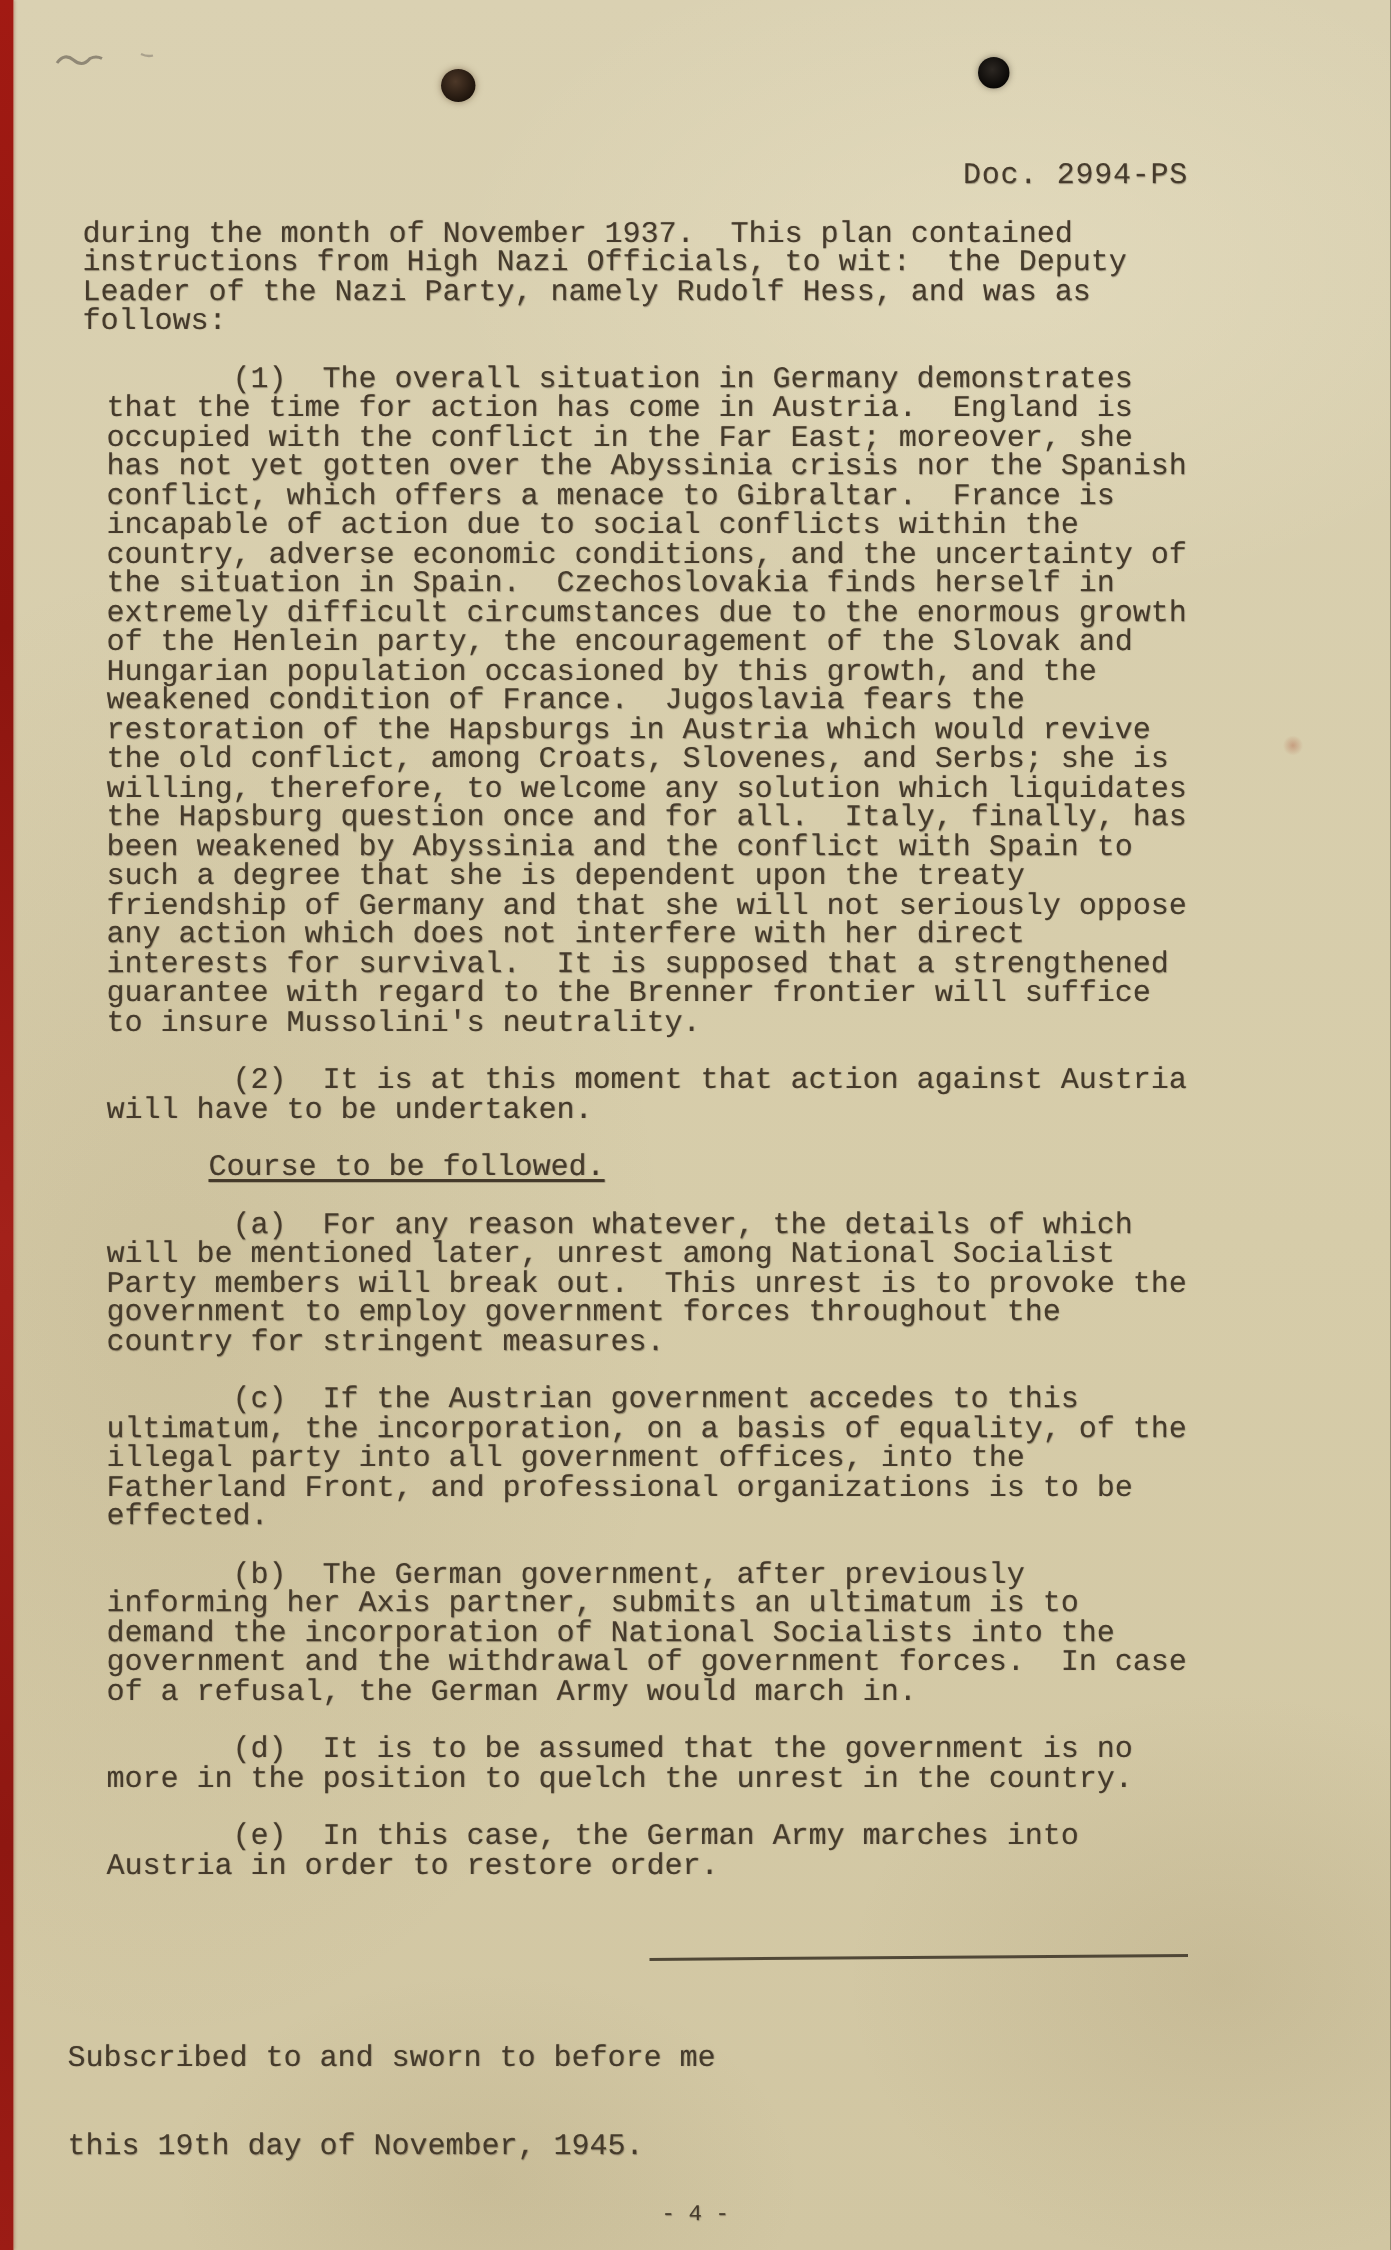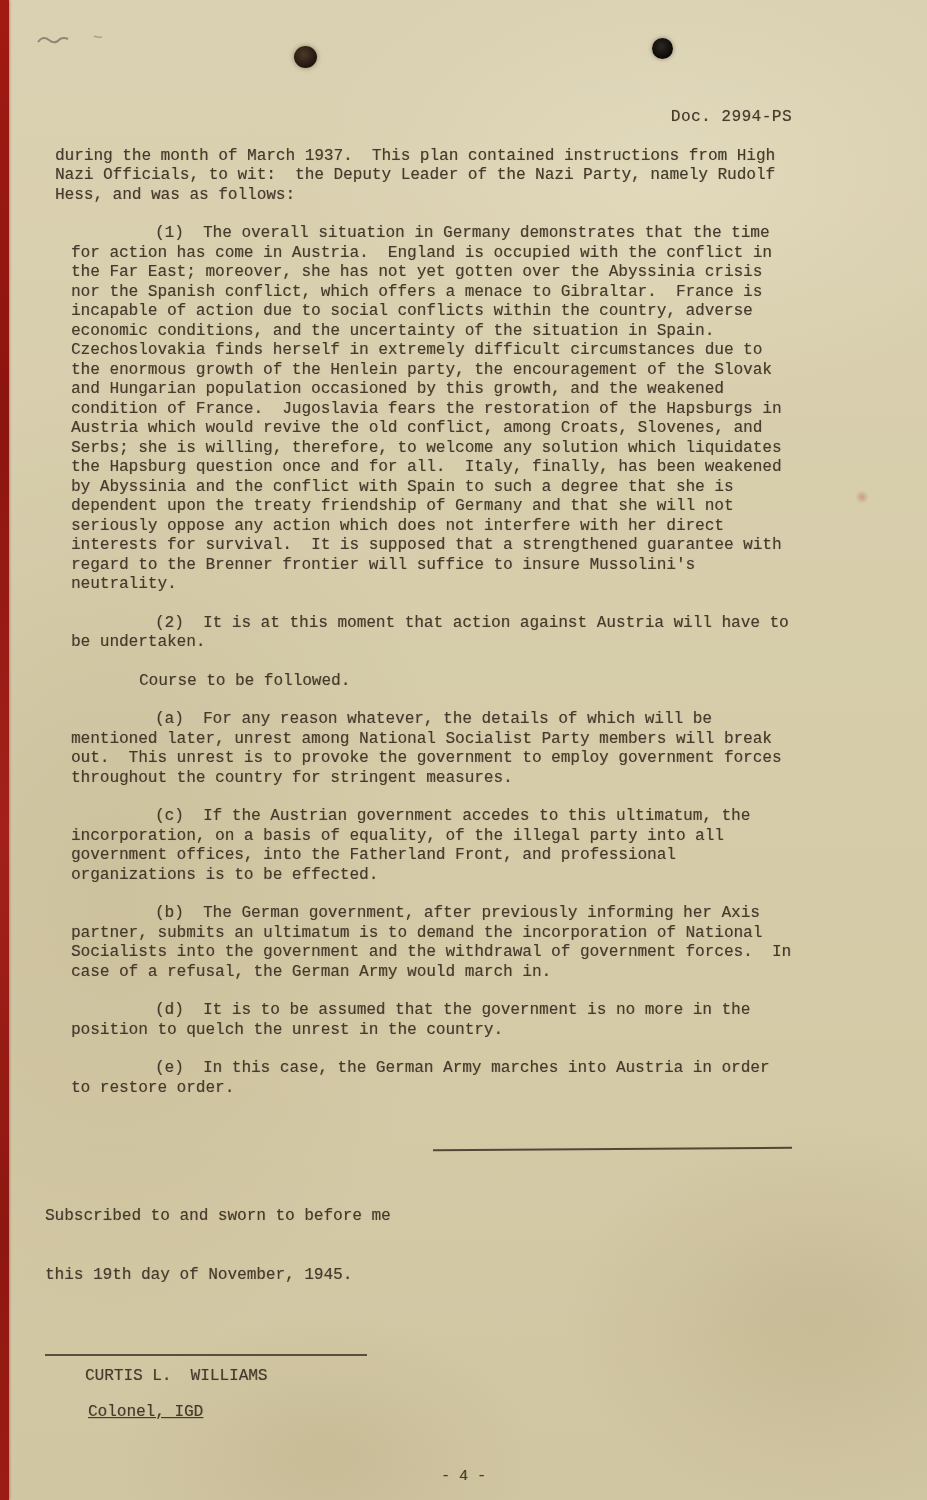--- a/index.html
+++ b/index.html
@@ -33,35 +33,35 @@
   .hole-right{
     left:652px;top:38px;width:21px;height:21px;
     background:radial-gradient(circle at 45% 40%, #2c2722, #0a0806 70%);
     box-shadow:0 0 4px rgba(60,50,40,0.5);
   }
   .pencil-mark{position:absolute;left:36px;top:32px;}
   .text-block{
     position:absolute;left:55px;top:0;width:737px;
   }
   .typed{
-    font-size:16px;
+    font-size:20px;
     line-height:19.5px;
     color:rgba(62,52,38,0.93);
     text-shadow:0.4px 0.4px 0.7px rgba(62,52,38,0.45);
     white-space:pre-wrap;
   }
   .doc-number{
     margin:108px 0 0 0;
     text-align:right;
     letter-spacing:0.5px;
   }
   p.para{margin:19px 0 0 0;}
   p.indent{text-indent:84px;margin-left:16px;}
   .heading-line{margin:19px 0 0 84px;}
-  .underlined{text-underline-offset:3px;}
+  .underlined{text-decoration:underline;text-underline-offset:3px;}
   .sig-block{margin-top:50px;margin-left:378px;width:359px;}
   .sig-line{
     border-top:2px solid rgba(58,49,36,0.85);
     transform:rotate(-0.4deg);
     margin-bottom:1px;
   }
   .sig-name{letter-spacing:1px;}
   .attestation{margin-top:18px;margin-left:-10px;}
   .notary-block{margin-top:30px;}
   .notary-line{
@@ -87,21 +87,21 @@
 
   <svg class="pencil-mark" width="70" height="18" viewBox="0 0 70 18">
     <path d="M2,10 q5,-7 11,-2 t11,-1 q4,-2 8,0" fill="none" stroke="#7d7566" stroke-width="2" opacity="0.8"></path>
     <path d="M58,4 q4,2 8,1" fill="none" stroke="#8a8274" stroke-width="1.5" opacity="0.6"></path>
   </svg>
 
   <div class="text-block">
 
     <div class="typed doc-number">Doc. 2994-PS</div>
 
-    <p class="typed para">during the month of March 1937.  This plan contained instructions from High Nazi Officials, to wit:  the Deputy Leader of the Nazi Party, namely Rudolf Hess, and was as follows:</p>
+    <p class="typed para">during the month of November 1937.  This plan contained instructions from High Nazi Officials, to wit:  the Deputy Leader of the Nazi Party, namely Rudolf Hess, and was as follows:</p>
 
     <p class="typed para indent">(1)  The overall situation in Germany demonstrates that the time for action has come in Austria.  England is occupied with the conflict in the Far East; moreover, she has not yet gotten over the Abyssinia crisis nor the Spanish conflict, which offers a menace to Gibraltar.  France is incapable of action due to social conflicts within the country, adverse economic conditions, and the uncertainty of the situation in Spain.  Czechoslovakia finds herself in extremely difficult circumstances due to the enormous growth of the Henlein party, the encouragement of the Slovak and Hungarian population occasioned by this growth, and the weakened condition of France.  Jugoslavia fears the restoration of the Hapsburgs in Austria which would revive the old conflict, among Croats, Slovenes, and Serbs; she is willing, therefore, to welcome any solution which liquidates the Hapsburg question once and for all.  Italy, finally, has been weakened by Abyssinia and the conflict with Spain to such a degree that she is dependent upon the treaty friendship of Germany and that she will not seriously oppose any action which does not interfere with her direct interests for survival.  It is supposed that a strengthened guarantee with regard to the Brenner frontier will suffice to insure Mussolini's neutrality.</p>
 
     <p class="typed para indent">(2)  It is at this moment that action against Austria will have to be undertaken.</p>
 
     <p class="typed heading-line"><span class="underlined">Course to be followed.</span></p>
 
     <p class="typed para indent">(a)  For any reason whatever, the details of which will be mentioned later, unrest among National Socialist Party members will break out.  This unrest is to provoke the government to employ government forces throughout the country for stringent measures.</p>
 
     <p class="typed para indent">(c)  If the Austrian government accedes to this ultimatum, the incorporation, on a basis of equality, of the illegal party into all government offices, into the Fatherland Front, and professional organizations is to be effected.</p>

